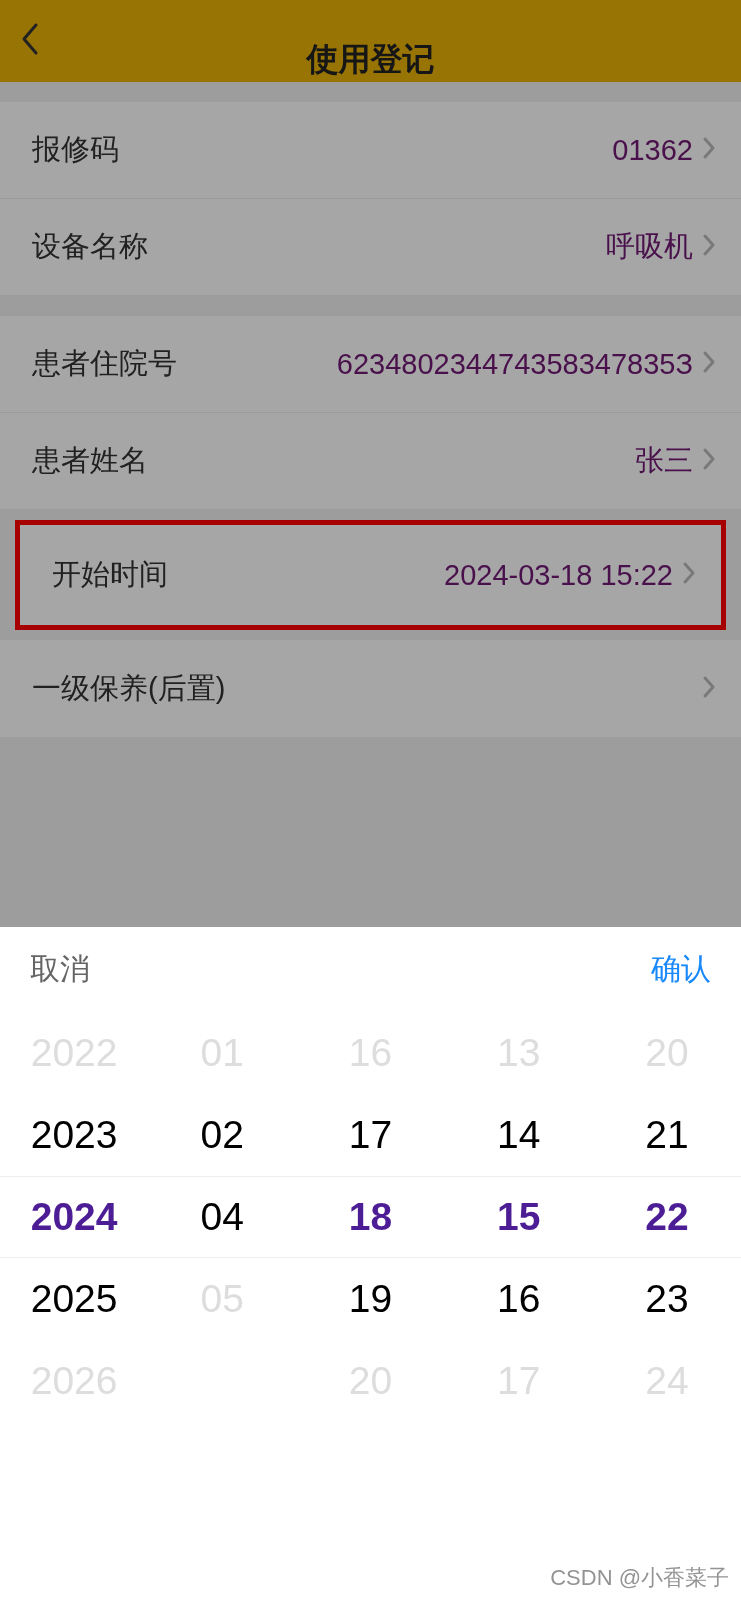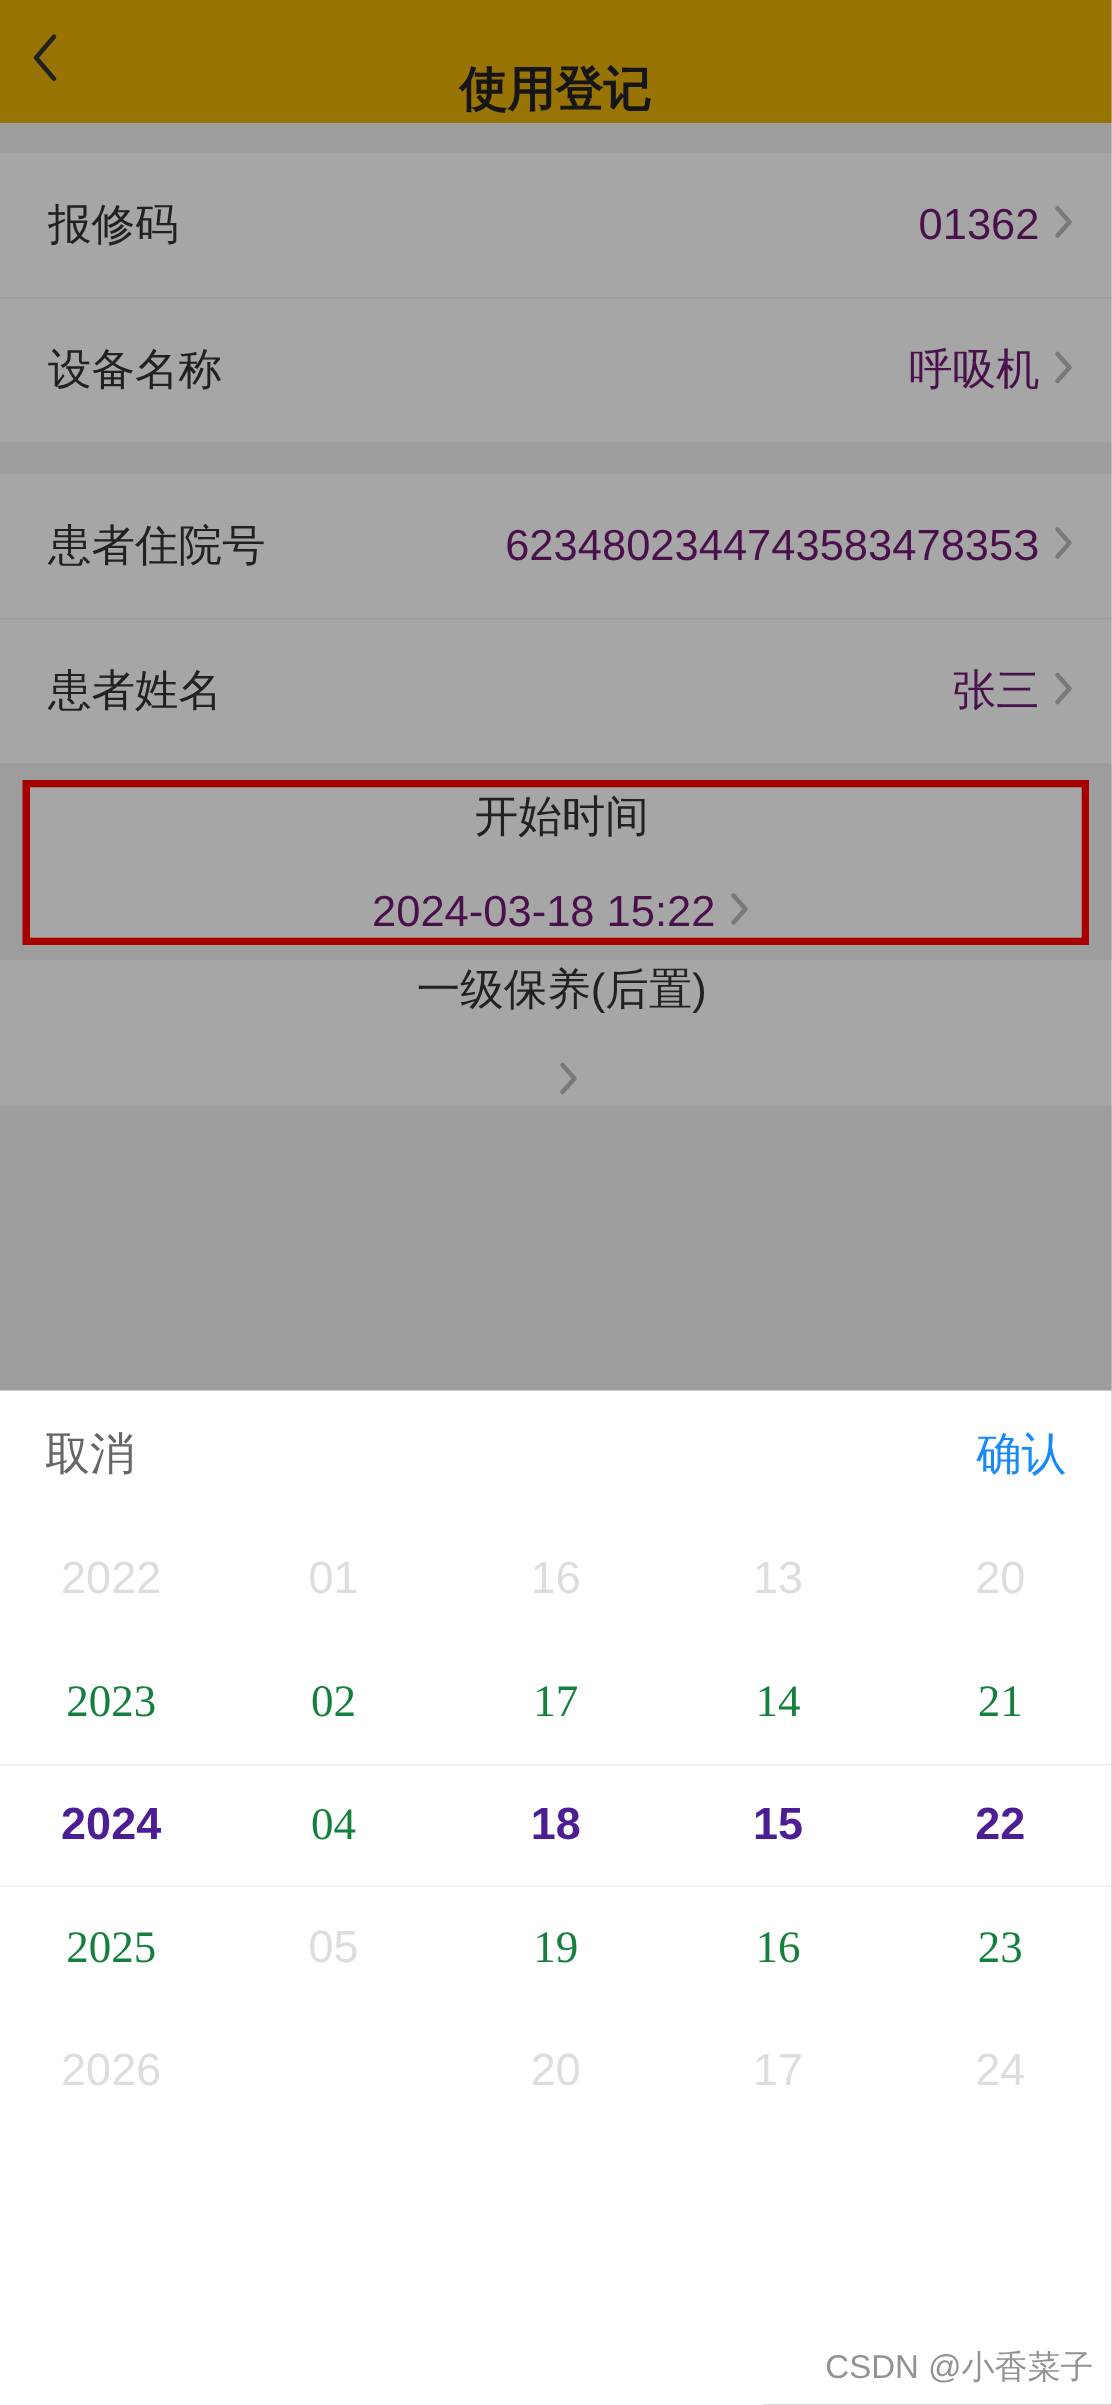--- a/index.html
+++ b/index.html
@@ -55,21 +55,20 @@
       background: #fff;
       height: 97px;
       display: flex;
       align-items: center;
       justify-content: space-between;
       padding: 0 24px 0 32px;
       border-bottom: 1px solid #eee;
     }
     .list-item:last-child {
       border-bottom: none;
-      flex-direction: column;
     }
     .item-label {
       font-size: 29px;
       color: #333;
     }
     .item-value-wrap {
       display: flex;
       align-items: center;
       gap: 8px;
     }
@@ -125,30 +124,29 @@
       display: flex;
       flex-direction: column;
       align-items: center;
       position: relative;
     }
     .picker-option {
       height: 82px;
       display: flex;
       align-items: center;
       justify-content: center;
-      font-size: 30px;
+      font-size: 39px;
       width: 100%;
       color: #999;
     }
     .picker-option.far {
       color: #ddd;
     }
     .picker-option.near {
-      color: #15803d;
-      font-family: Liberation Serif, serif;
+      color: #000000;
     }
     .picker-option.selected {
       color: #4c1d95;
       font-weight: 700;
     }
     .picker-frame {
       position: absolute;
       top: 164px;
       left: 0;
       right: 0;

